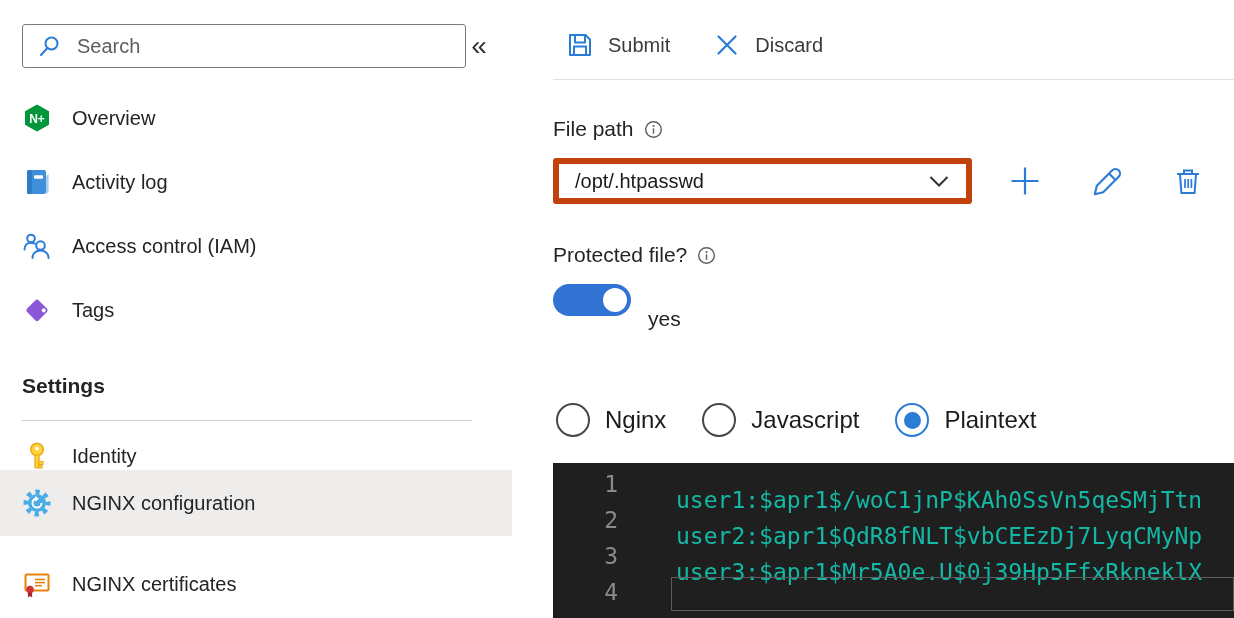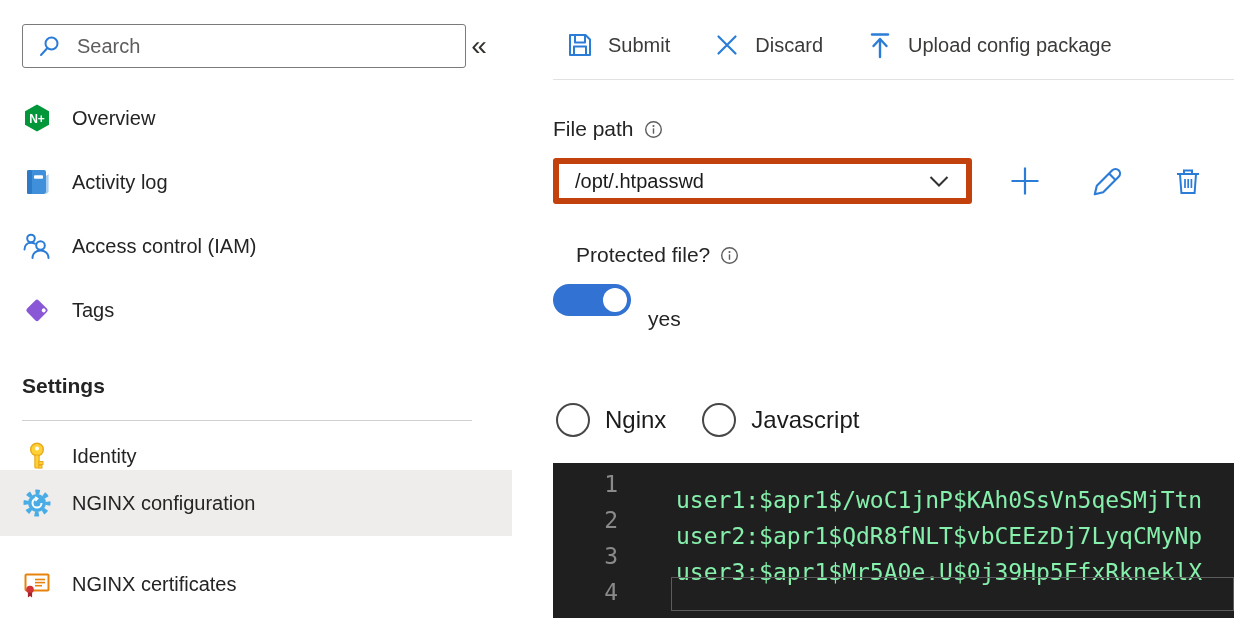--- a/index.html
+++ b/index.html
@@ -35,21 +35,21 @@
   .settings-header { position:absolute; left:22px; top:374px; font-size:21px; font-weight:700; color:#242424; }
   .settings-divider { position:absolute; left:22px; top:420px; width:450px; height:1px; background:#d2d0ce; }
   
   .toolbar { position:absolute; left:565px; top:21px; height:48px; display:flex; align-items:center; gap:42px; }
   .tb-btn { display:flex; align-items:center; gap:13px; font-size:20px; color:#3d3b39; cursor:pointer; white-space:nowrap; }
   .tb-btn svg { color:#2b7cd6; }
   .toolbar-divider { position:absolute; left:553px; right:0; top:79px; height:1px; background:#e3e1df; }
   
   .field-label { position:absolute; display:flex; align-items:center; gap:10px; font-size:21px; color:#242424; }
   .fp-label { left:553px; top:117px; }
-  .pf-label { left:553px; top:243px;margin-left:23px; }
+  .pf-label { left:553px; top:243px; }
   .dropdown {
     position:absolute; left:553px; top:158px; width:419px; height:46px;
     border:6px solid #c2410c; border-radius:3px; background:#fff;
     display:flex; align-items:center; justify-content:space-between;
     padding:0 16px; font-size:20px; color:#1b1b1b; cursor:pointer;
   }
   .file-action { position:absolute; top:158px; height:46px; width:40px; display:flex; align-items:center; justify-content:center; color:#2b7cd6; cursor:pointer; }
   .fa-add { left:1005px; } .fa-edit { left:1088px; } .fa-delete { left:1168px; }
   .toggle {
     position:absolute; left:553px; top:284px; width:78px; height:32px;
@@ -66,21 +66,21 @@
   .radio-opt.selected .rb::after { content:""; width:17px; height:17px; border-radius:50%; background:#2b7cd6; }
   
   .editor {
     position:absolute; left:553px; top:463px; right:0; bottom:0;
     background:#1f1f1f; overflow:hidden;
     font-family:"DejaVu Sans Mono","Liberation Mono",monospace; font-size:23px;
     padding-top:3px; cursor:text;
   }
   .code-line { height:36px; display:flex; align-items:center; }
   .ln { width:65px; text-align:right; color:#8a8a8a; flex:none; }
-  .code { padding-left:58px; color:#86efac; white-space:pre;margin-top:32px; }
+  .code { padding-left:58px; color:#14b8a6; white-space:pre;margin-top:32px; }
   .cursor-line-box { position:absolute; left:118px; right:0; top:114px; height:34px; border:1px solid #5c5c5c; }
 </style>
 </head>
 <body>
 
 <aside class="sidebar">
 
   <div class="search-box">
     <span class="nav-icon">
       <svg width="24" height="24" viewBox="0 0 24 24">
@@ -192,28 +192,20 @@
           <path d="M10 5 v7.5 h10 V5"></path>
           <path d="M9 25 V16.5 h12 V25"></path>
         </svg>
       <span>Submit</span>
     </div>
     <div class="tb-btn">
       <svg width="30" height="30" viewBox="0 0 30 30" fill="none" stroke="currentColor" stroke-width="2.2" stroke-linecap="round">
           <path d="M6.5 6.5 L23.5 23.5 M23.5 6.5 L6.5 23.5"></path>
         </svg>
       <span>Discard</span>
-    </div>
-    <div class="tb-btn">
-      <svg width="30" height="30" viewBox="0 0 30 30" fill="none" stroke="currentColor" stroke-width="2.4" stroke-linecap="round">
-          <path d="M7 4.5 h16"></path>
-          <path d="M15 27 V10"></path>
-          <path d="M8.5 16 L15 9 l6.5 7" stroke-linejoin="round"></path>
-        </svg>
-      <span>Upload config package</span>
     </div>
   </div>
   <div class="toolbar-divider"></div>
 
   <div class="field-label fp-label">
     <span>File path</span>
     <svg width="19" height="19" viewBox="0 0 20 20">
         <circle cx="10" cy="10" r="8.2" fill="none" stroke="#5f5f5f" stroke-width="1.5"></circle>
         <circle cx="10" cy="6.3" r="1.1" fill="#5f5f5f"></circle>
         <rect x="9.25" y="8.6" width="1.5" height="6" rx="0.7" fill="#5f5f5f"></rect>
@@ -263,20 +255,24 @@
 
   <div class="radio-row">
     <label class="radio-opt">
       <span class="rb"></span>
       <span>Nginx</span>
     </label>
     <label class="radio-opt">
       <span class="rb"></span>
       <span>Javascript</span>
     </label>
+    <label class="radio-opt selected">
+      <span class="rb"></span>
+      <span>Plaintext</span>
+    </label>
   </div>
 
   <div class="editor">
     <div class="code-line">
       <span class="ln">1</span>
       <span class="code">user1:$apr1$/woC1jnP$KAh0SsVn5qeSMjTtn</span>
     </div>
     <div class="code-line">
       <span class="ln">2</span>
       <span class="code">user2:$apr1$QdR8fNLT$vbCEEzDj7LyqCMyNp</span>

